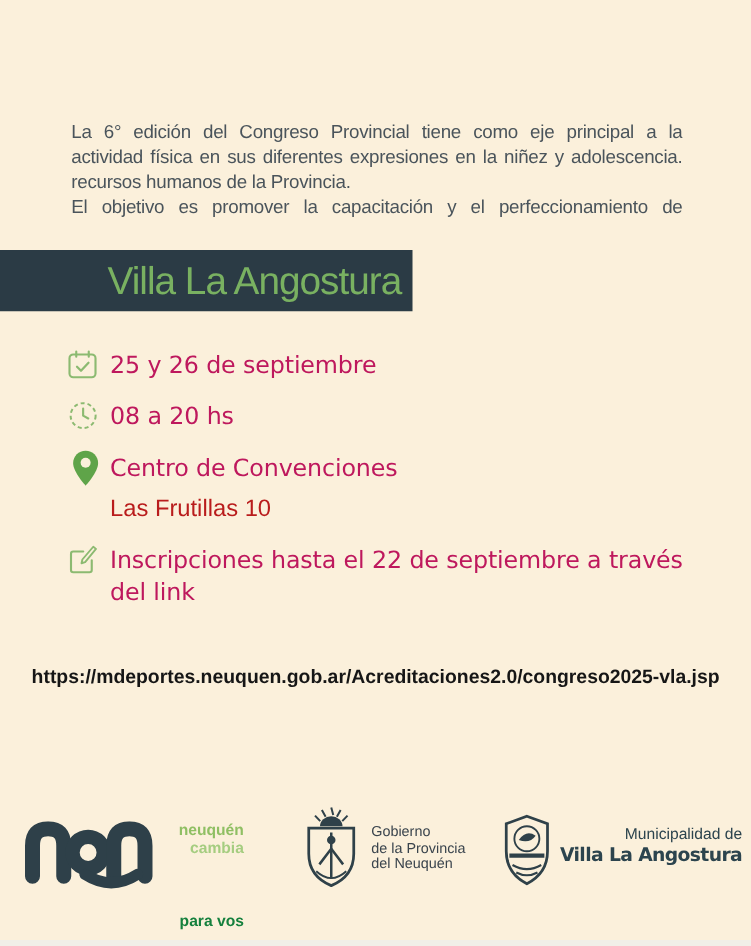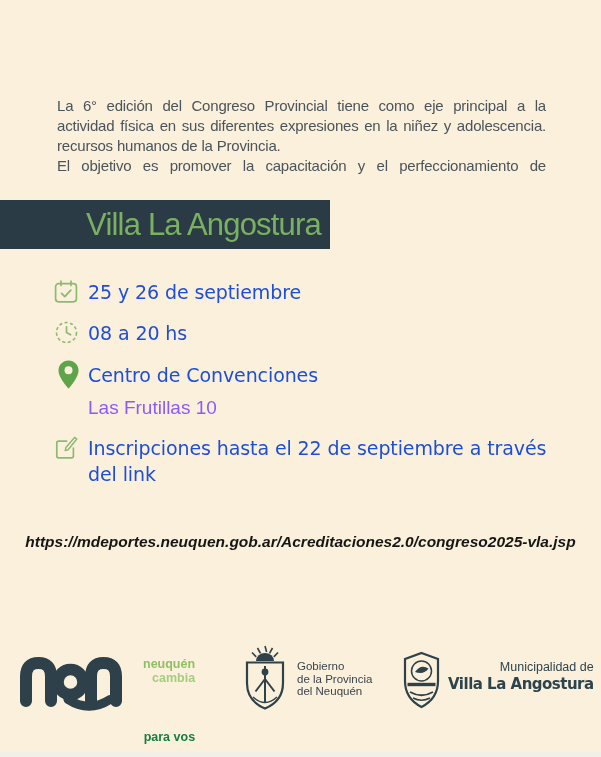--- a/index.html
+++ b/index.html
@@ -11,29 +11,29 @@
          font-size:15px;line-height:20px;letter-spacing:-0.2px;}
   .intro-line{text-align:justify;text-align-last:justify;height:20px;overflow:hidden;}
   .intro-line.last{text-align:left;text-align-last:left;}
 
   
   .banner{position:absolute;left:0;top:200px;width:330px;height:49px;background:#2B3B45;}
   .banner span{display:block;line-height:49px;text-align:right;padding-right:9px;
                font-size:31px;letter-spacing:-0.8px;color:#79B161;}
 
   
-  .detail-text{position:absolute;left:88px;color:#1d4ed8;white-space:nowrap;
+  .detail-text{position:absolute;left:88px;color:#be185d;white-space:nowrap;
                font-family:"DejaVu Sans",sans-serif;font-size:19px;letter-spacing:-0.1px;line-height:24px;}
-  .detail-sub{position:absolute;left:88px;color:#8b5cf6;white-space:nowrap;
+  .detail-sub{position:absolute;left:88px;color:#b91c1c;white-space:nowrap;
               font-family:"Liberation Sans",sans-serif;font-size:19px;line-height:24px;}
   .icon{position:absolute;}
 
   
   .url{position:absolute;left:0;top:531px;width:601px;text-align:center;color:#161616;
-       font-weight:bold;font-size:15.5px;line-height:22px;letter-spacing:0;font-style:italic;}
+       font-weight:bold;font-size:15.5px;line-height:22px;letter-spacing:0;}
 
   
   .tagline{position:absolute;left:143px;top:657px;font-weight:bold;font-size:12.5px;line-height:14.4px;text-align:right;}
   .tagline .t0{color:#8FBF63;} .tagline .t1{color:#A5CD80;} .tagline .t2{color:#15803d;margin-top:44px;}
   .gob-text{position:absolute;left:297px;top:660px;color:#3A444D;font-size:11.5px;line-height:12.6px;}
   .muni-text{position:absolute;left:448px;top:661px;color:#2C444E;}
   .muni-line1{font-size:12.5px;line-height:13px;text-align:right;}
   .muni-line2{font-family:"DejaVu Sans",sans-serif;font-weight:bold;font-size:15px;line-height:20px;letter-spacing:-0.5px;}
 
   .bottom-strip{position:absolute;left:0;top:752px;width:601px;height:5px;background:#F1EFE8;}

